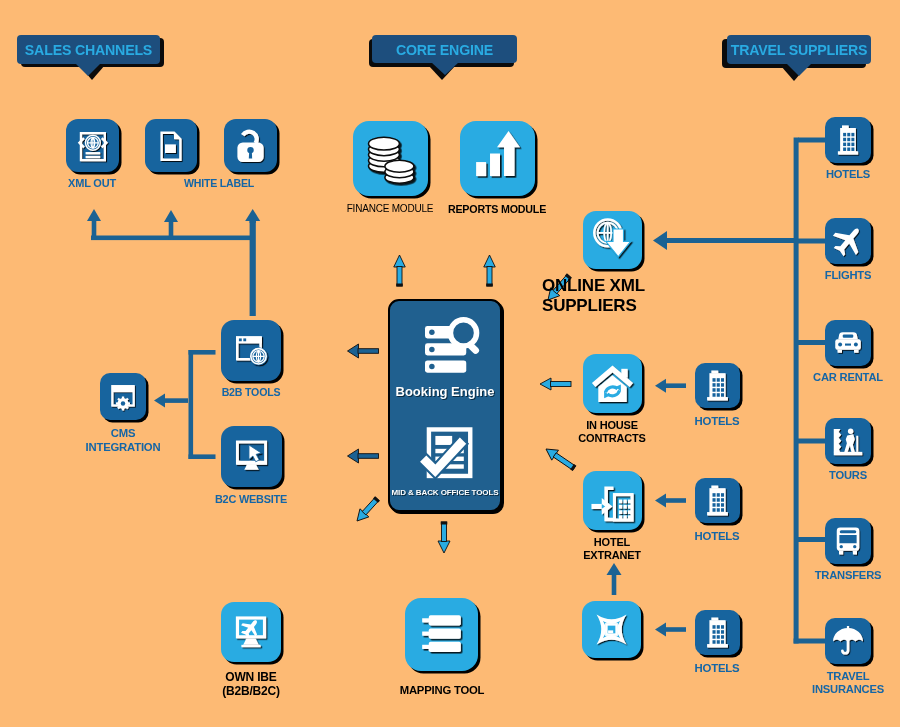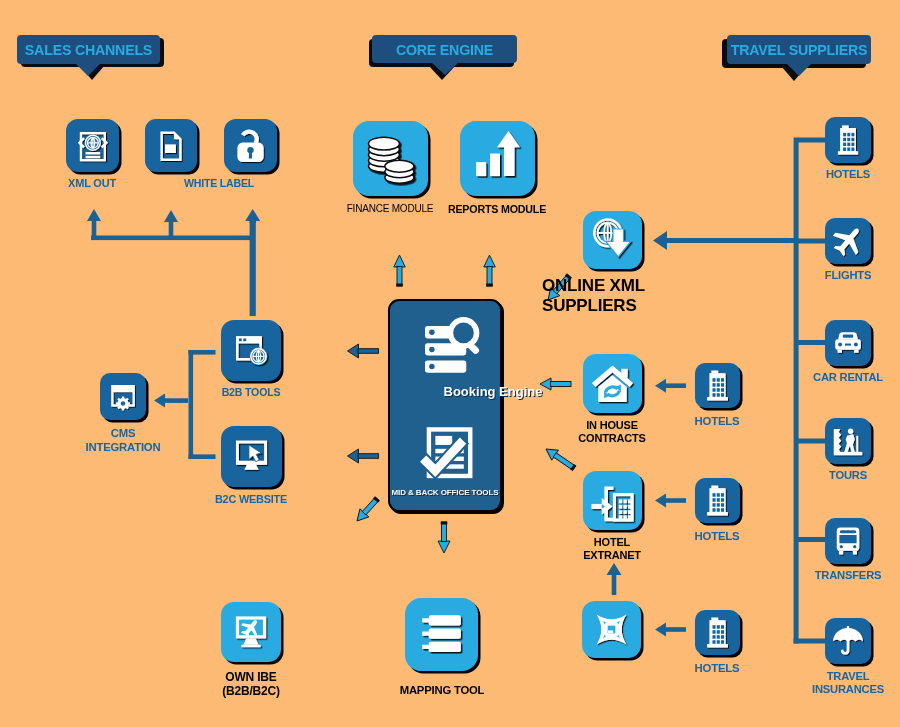--- a/index.html
+++ b/index.html
@@ -137,21 +137,21 @@
           <rect x="8" y="8.0" width="30" height="9" rx="1.8" fill="#fff"></rect>
           <circle cx="13" cy="12.5" r="2" fill="#20608F"></circle>
           <rect x="8" y="20.5" width="30" height="9" rx="1.8" fill="#fff"></rect>
           <circle cx="13" cy="25.0" r="2" fill="#20608F"></circle>
           <rect x="8" y="33.0" width="30" height="9" rx="1.8" fill="#fff"></rect>
           <circle cx="13" cy="37.5" r="2" fill="#20608F"></circle>
           <circle cx="36" cy="13" r="9.5" fill="#20608F" stroke="#fff" stroke-width="4"></circle>
           <rect x="40.5" y="19" width="5" height="10" rx="2.5" transform="rotate(-45 43 24)" fill="#fff"></rect>
         </g>
       </svg>
-      <div style="position:absolute;top:83px;width:100%;text-align:center;font-weight:bold;font-size:13px;color:#fff;white-space:nowrap;text-shadow:1px 1px 0 #0a2a40;margin-left:48px;">Booking Engine</div>
+      <div style="position:absolute;top:83px;width:100%;text-align:center;font-weight:bold;font-size:13px;color:#fff;white-space:nowrap;text-shadow:1px 1px 0 #0a2a40;">Booking Engine</div>
       <svg viewBox="0 0 48 48" width="62" height="62" style="position:absolute;left:26px;top:122px">
         <rect x="10" y="5" width="32" height="36" fill="none" stroke="#fff" stroke-width="3.4"></rect>
         <rect x="15" y="10" width="13" height="7" fill="#fff"></rect>
         <rect x="15" y="20" width="22" height="3.4" fill="#fff"></rect>
         <rect x="15" y="26" width="22" height="3.4" fill="#fff"></rect>
         <rect x="15" y="32" width="22" height="3.4" fill="#fff"></rect>
         <path d="M2,30 L8,24 L15,31 L34,10 L40,16 L15,43 Z" fill="#fff" stroke="#20608F" stroke-width="1.6"></path>
       </svg>
       <div style="position:absolute;top:187px;width:100%;text-align:center;font-weight:bold;font-size:8px;color:#fff;white-space:nowrap;letter-spacing:-0.1px;text-shadow:1px 1px 0 #0a2a40;">MID &amp; BACK OFFICE TOOLS</div>
     </div>

